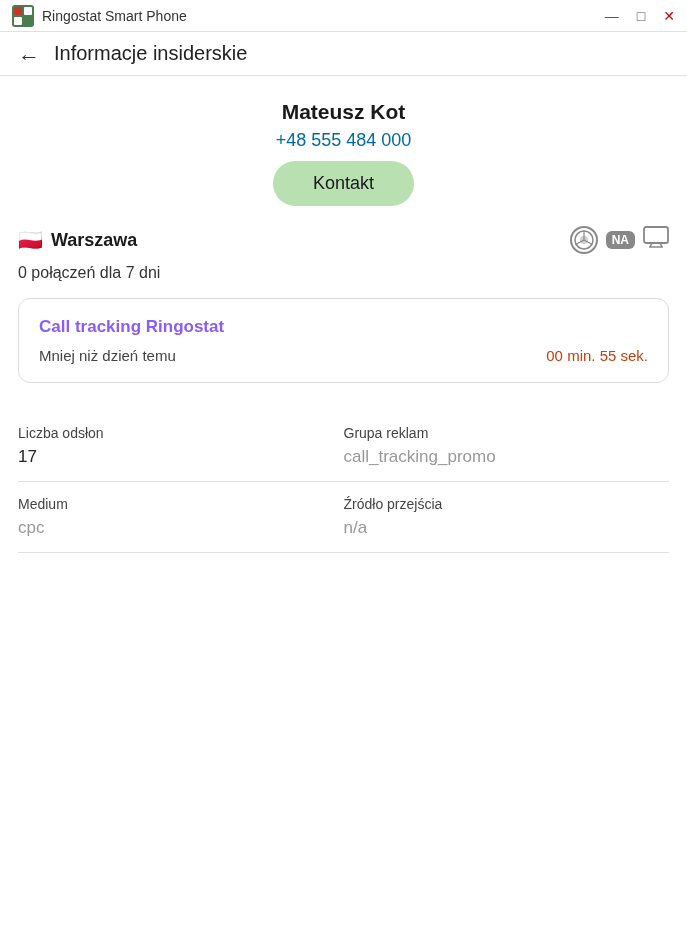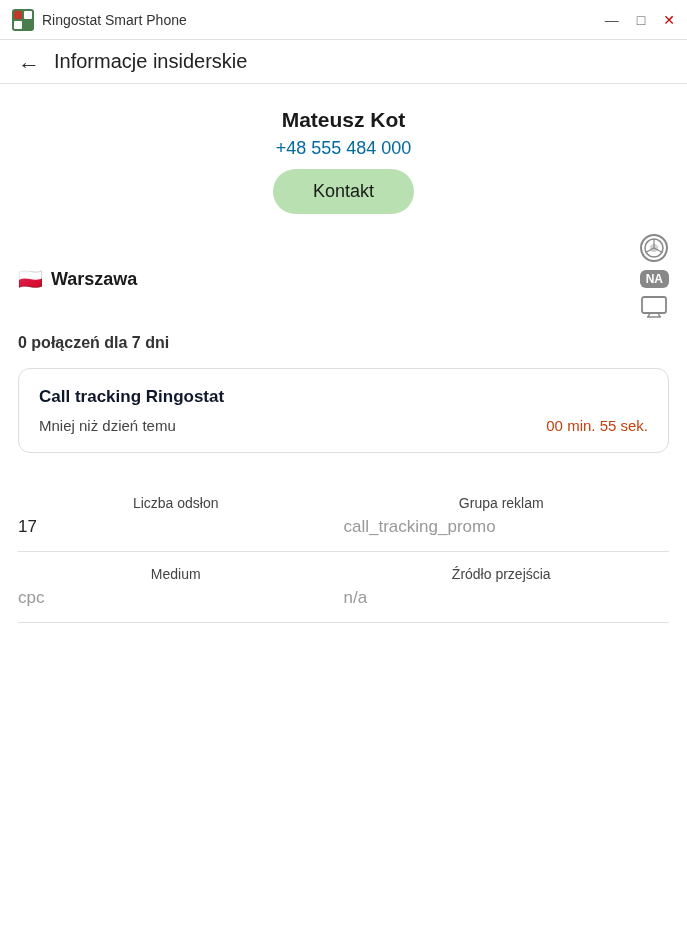--- a/index.html
+++ b/index.html
@@ -16,21 +16,21 @@
       position: relative;
     }
     
     .title-bar {
       display: flex;
       align-items: center;
       justify-content: space-between;
       padding: 6px 12px;
       background: #fff;
       border-bottom: 1px solid #e0e0e0;
-      height: 40px;
+      height: 32px;
     }
     .title-bar-left {
       display: flex;
       align-items: center;
       gap: 8px;
     }
     .app-icon {
       width: 22px;
       height: 22px;
     }
@@ -132,21 +132,20 @@
       font-weight: 600;
       color: #1a1a1a;
     }
     .flag {
       font-size: 20px;
     }
     .location-icons {
       display: flex;
       gap: 8px;
       align-items: center;
-      flex-direction: column;
     }
     .icon-chrome {
       width: 28px;
       height: 28px;
       border-radius: 50%;
       border: 2px solid #888;
       display: flex;
       align-items: center;
       justify-content: center;
       font-size: 14px;
@@ -163,34 +162,33 @@
     .icon-monitor {
       font-size: 22px;
       color: #888;
     }
 
     
     .connections-text {
       font-size: 16px;
       color: #333;
       margin-bottom: 16px;
-      font-weight: bold;
     }
 
     
     .call-card {
       border: 1.5px solid #ddd;
       border-radius: 12px;
       padding: 18px 20px;
       margin-bottom: 28px;
     }
     .call-card-title {
       font-size: 17px;
       font-weight: 600;
-      color: #0f172a;
+      color: #8b5cf6;
       margin-bottom: 10px;
     }
     .call-card-row {
       display: flex;
       justify-content: space-between;
       align-items: flex-end;
     }
     .call-time-label {
       font-size: 15px;
       color: #444;
@@ -210,21 +208,20 @@
       padding: 14px 0;
     }
     .details-col {
       flex: 1;
       padding-right: 10px;
     }
     .detail-label {
       font-size: 14px;
       color: #444;
       margin-bottom: 6px;
-      text-align: center;
     }
     .detail-value {
       font-size: 17px;
       color: #222;
       font-weight: 500;
     }
     .detail-value.muted {
       color: #999;
       font-weight: 400;
     }

